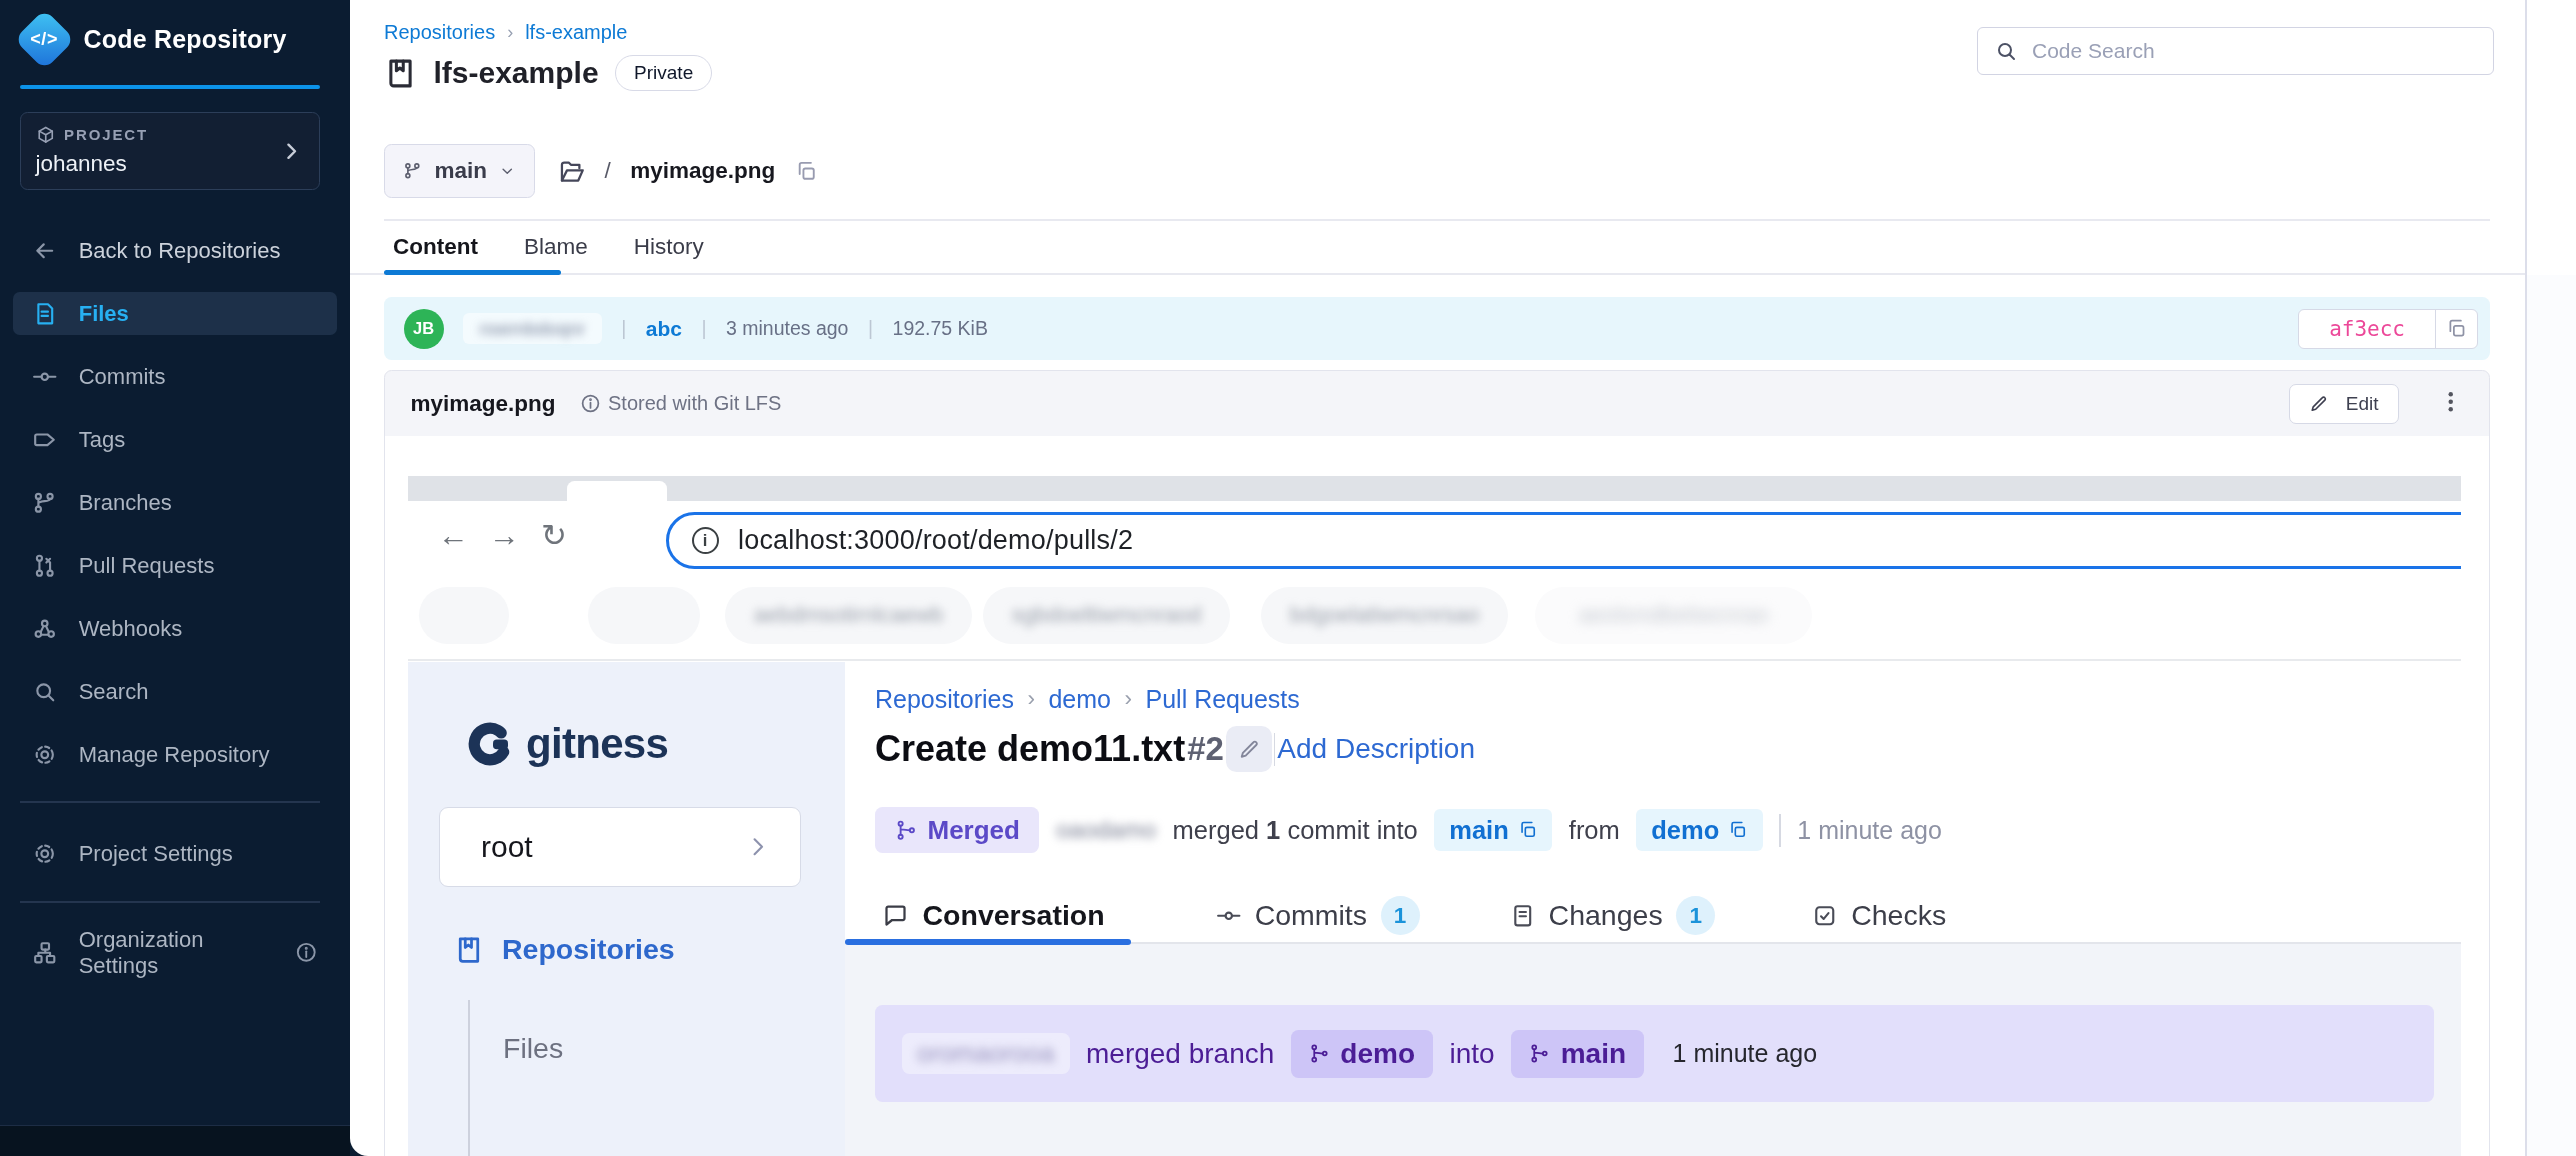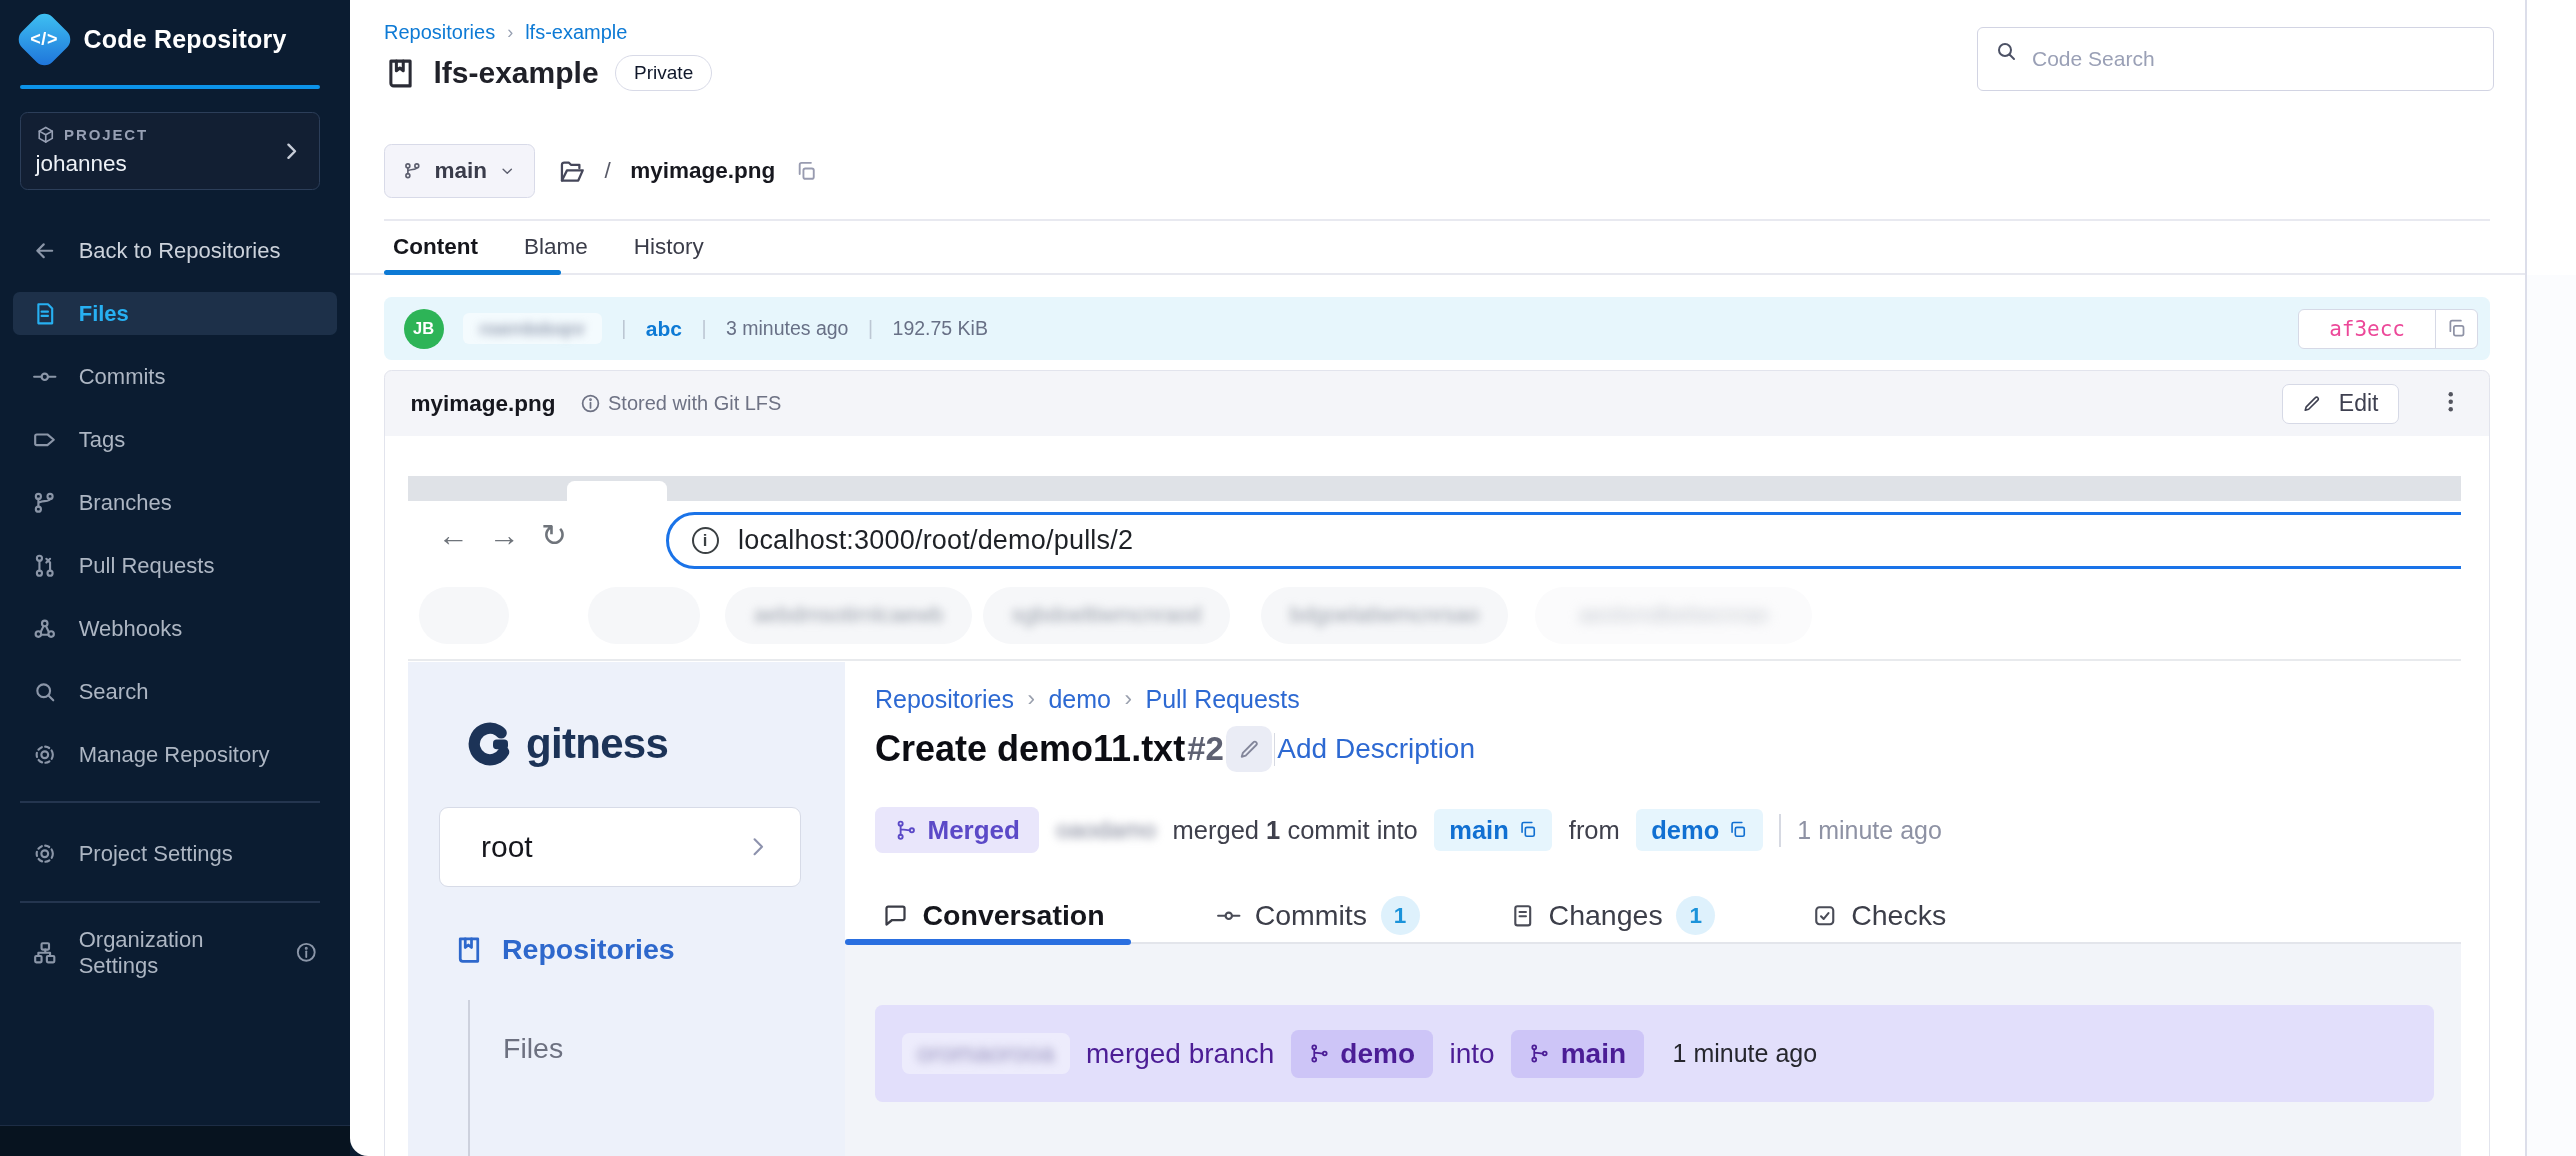--- a/index.html
+++ b/index.html
@@ -32,21 +32,21 @@
   .sdiv { position:absolute; left:19.5px; width:300px; height:1.5px; background:#24354f; }
   .side-footer-line { position:absolute; left:0; top:1125px; width:350px; height:1.5px; background:#1d2d45; }
   .side-footer { position:absolute; left:0; top:1126px; width:350px; height:30px; background:#07131f; }
 
   
   .main { position:absolute; left:350px; top:0; width:2226px; height:1156px; background:#fff;
           border-bottom-left-radius:18px; }
   .crumbs { position:absolute; left:34px; top:21px; display:flex; align-items:center; gap:12px;
             font-size:20px; color:#0d7ad5; }
   .crumbs .sep { color:#98a1b3; font-size:18px; }
-  .search-box { position:absolute; left:1627px; top:27px; width:517px; height:64px; }
+  .search-box { position:absolute; left:1627px; top:27px; width:517px; height:48px; }
   .search-box input { width:100%; height:100%; border:1.5px solid #d2d4e3; border-radius:6px; font-size:21px;
             padding:0 15px 0 54px; color:#333; outline:none; font-family:"Liberation Sans",sans-serif; background:#fff; }
   .search-box input::placeholder { color:#9aa0b6; }
   .search-box .mag { position:absolute; left:16.5px; top:12px; color:#4c5165; }
   .title-row { position:absolute; left:34px; top:55px; display:flex; align-items:center; gap:16.5px; }
   .repo-title { font-size:30px; font-weight:800; color:#202129; }
   .badge-pill { font-size:19px; color:#0f172a; border:1.5px solid #d8dae7; border-radius:19.5px; padding:6px 18px; background:#fff; }
   .branch-btn { position:absolute; left:34px; top:144px; height:54px; padding:0 18px; display:flex; align-items:center;
                 gap:12px; background:#f4f4fa; border:1.5px solid #d8dae8; border-radius:7.5px; color:#5c5e6e; }
   .branch-btn b { font-size:22.5px; font-weight:600; color:#3a3c4b; }
@@ -73,21 +73,21 @@
   .sha-btn { margin-left:auto; display:flex; align-items:center; height:40px; background:#fff;
              border:1.5px solid #d6d9e6; border-radius:6px; overflow:hidden; }
   .sha-txt { padding:0 30px; font-size:21px; color:#ec4899; font-family:"DejaVu Sans Mono",monospace;text-align:center; }
   .sha-copy { width:42px; height:40px; border-left:1.5px solid #d6d9e6; display:flex; align-items:center; justify-content:center; color:#8f93a6; }
 
   .file-head { position:absolute; left:34px; top:370px; width:2106px; height:67px; background:#f4f5f9;
                border:1.5px solid #e2e4ed; border-radius:7.5px 7.5px 0 0; display:flex; align-items:center; padding:0 25.5px; gap:13.5px; }
   .fh-name { font-size:22.5px; font-weight:bold; color:#16171e; }
   .fh-note { display:flex; align-items:center; gap:7.5px; color:#6e7284; font-size:20px; margin-left:10.5px; }
   .edit-btn { margin-left:auto; height:40px; padding:0 19.5px; background:#fff; border:1.5px solid #d6d9e6; border-radius:7px;
-              display:flex; align-items:center; gap:17px; color:#3e4050; font-size:23px; }
+              display:flex; align-items:center; gap:17px; color:#3e4050; font-size:19px; }
   .kebab { margin-left:25.5px; color:#53555f; }
   .file-body { position:absolute; left:34px; top:436px; width:2106px; height:720px; background:#fff;
                border-left:1.5px solid #e2e4ed; border-right:1.5px solid #e2e4ed; }
 
   
   .shot { position:absolute; left:58px; top:476px; width:2053px; height:681px; overflow:hidden; background:#fff; }
   .ts { position:absolute; left:0; top:0; width:2053px; height:25px; background:#dfe2e7; }
   .ts-notch { position:absolute; left:159px; top:5.2px; width:100px; height:19.5px; background:#fff; border-radius:7.5px 7.5px 0 0; }
   .btb { position:absolute; left:0; top:25px; width:2053px; height:69px; background:#fff; }
   .bnav { position:absolute; top:0; height:69px; display:flex; align-items:center; color:#6f747b; font-size:31px; }

